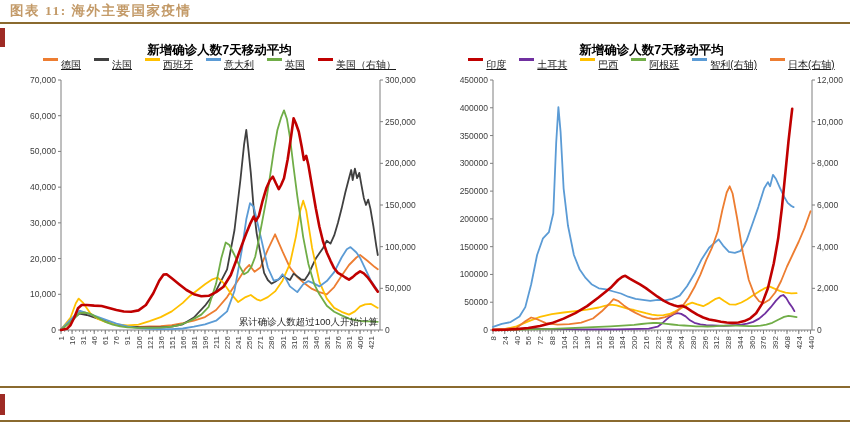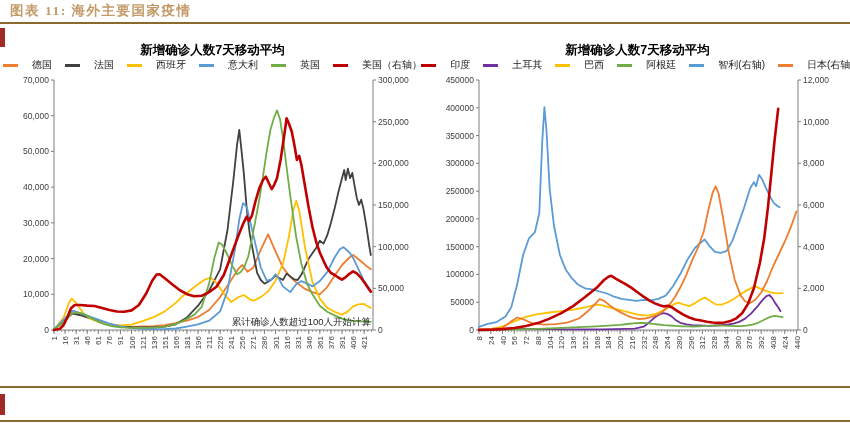--- a/index.html
+++ b/index.html
@@ -10,26 +10,26 @@
   .rule{position:absolute;left:0;width:850px;height:2px;background:var(--rule,#8A6A2F);}
   .header-rule{top:22px;}
   .bottom-rule{top:386px;}
   .footer-rule{top:420px;}
   .accent-bar{position:absolute;left:0;width:5px;background:var(--accent,#9E2B25);}
   .accent-top{top:28px;height:19px;}
   .accent-bottom{top:394px;height:21px;}
   .source-text{position:absolute;top:392px;left:13px;font-family:"Liberation Serif",serif;
         font-weight:bold;font-size:13.5px;color:var(--cap,#C39A68);letter-spacing:1px;}
   .charts-row{position:absolute;top:30px;left:0;width:850px;display:flex;}
-  .chart-panel{width:425px;position:relative;}
+  .chart-panel{width:425px;position:relative;padding-left:7px;}
   .chart-title{text-align:center;font-size:12.5px;font-weight:bold;color:#000;
         margin-top:12px;height:16px;}
   .legend{display:flex;justify-content:center;align-items:center;gap:13px;height:14px;
         font-size:10px;color:#1a1a1a;}
-  .legend-item{display:flex;align-items:center;gap:14px;white-space:nowrap;}
+  .legend-item{display:flex;gap:3px;white-space:nowrap;text-decoration:underline;}
   .legend-swatch{display:inline-block;width:15px;height:3px;}
   svg.chart-svg{display:block;}
   svg text{font-family:"Liberation Sans",sans-serif;}
 </style>
 </head>
 <body>
 
 <div class="page" style="--cap: #C39A68; --rule: #8A6A2F; --accent: #9E2B25;">
 
   <div class="figure-caption">图表 11:  海外主要国家疫情</div>

